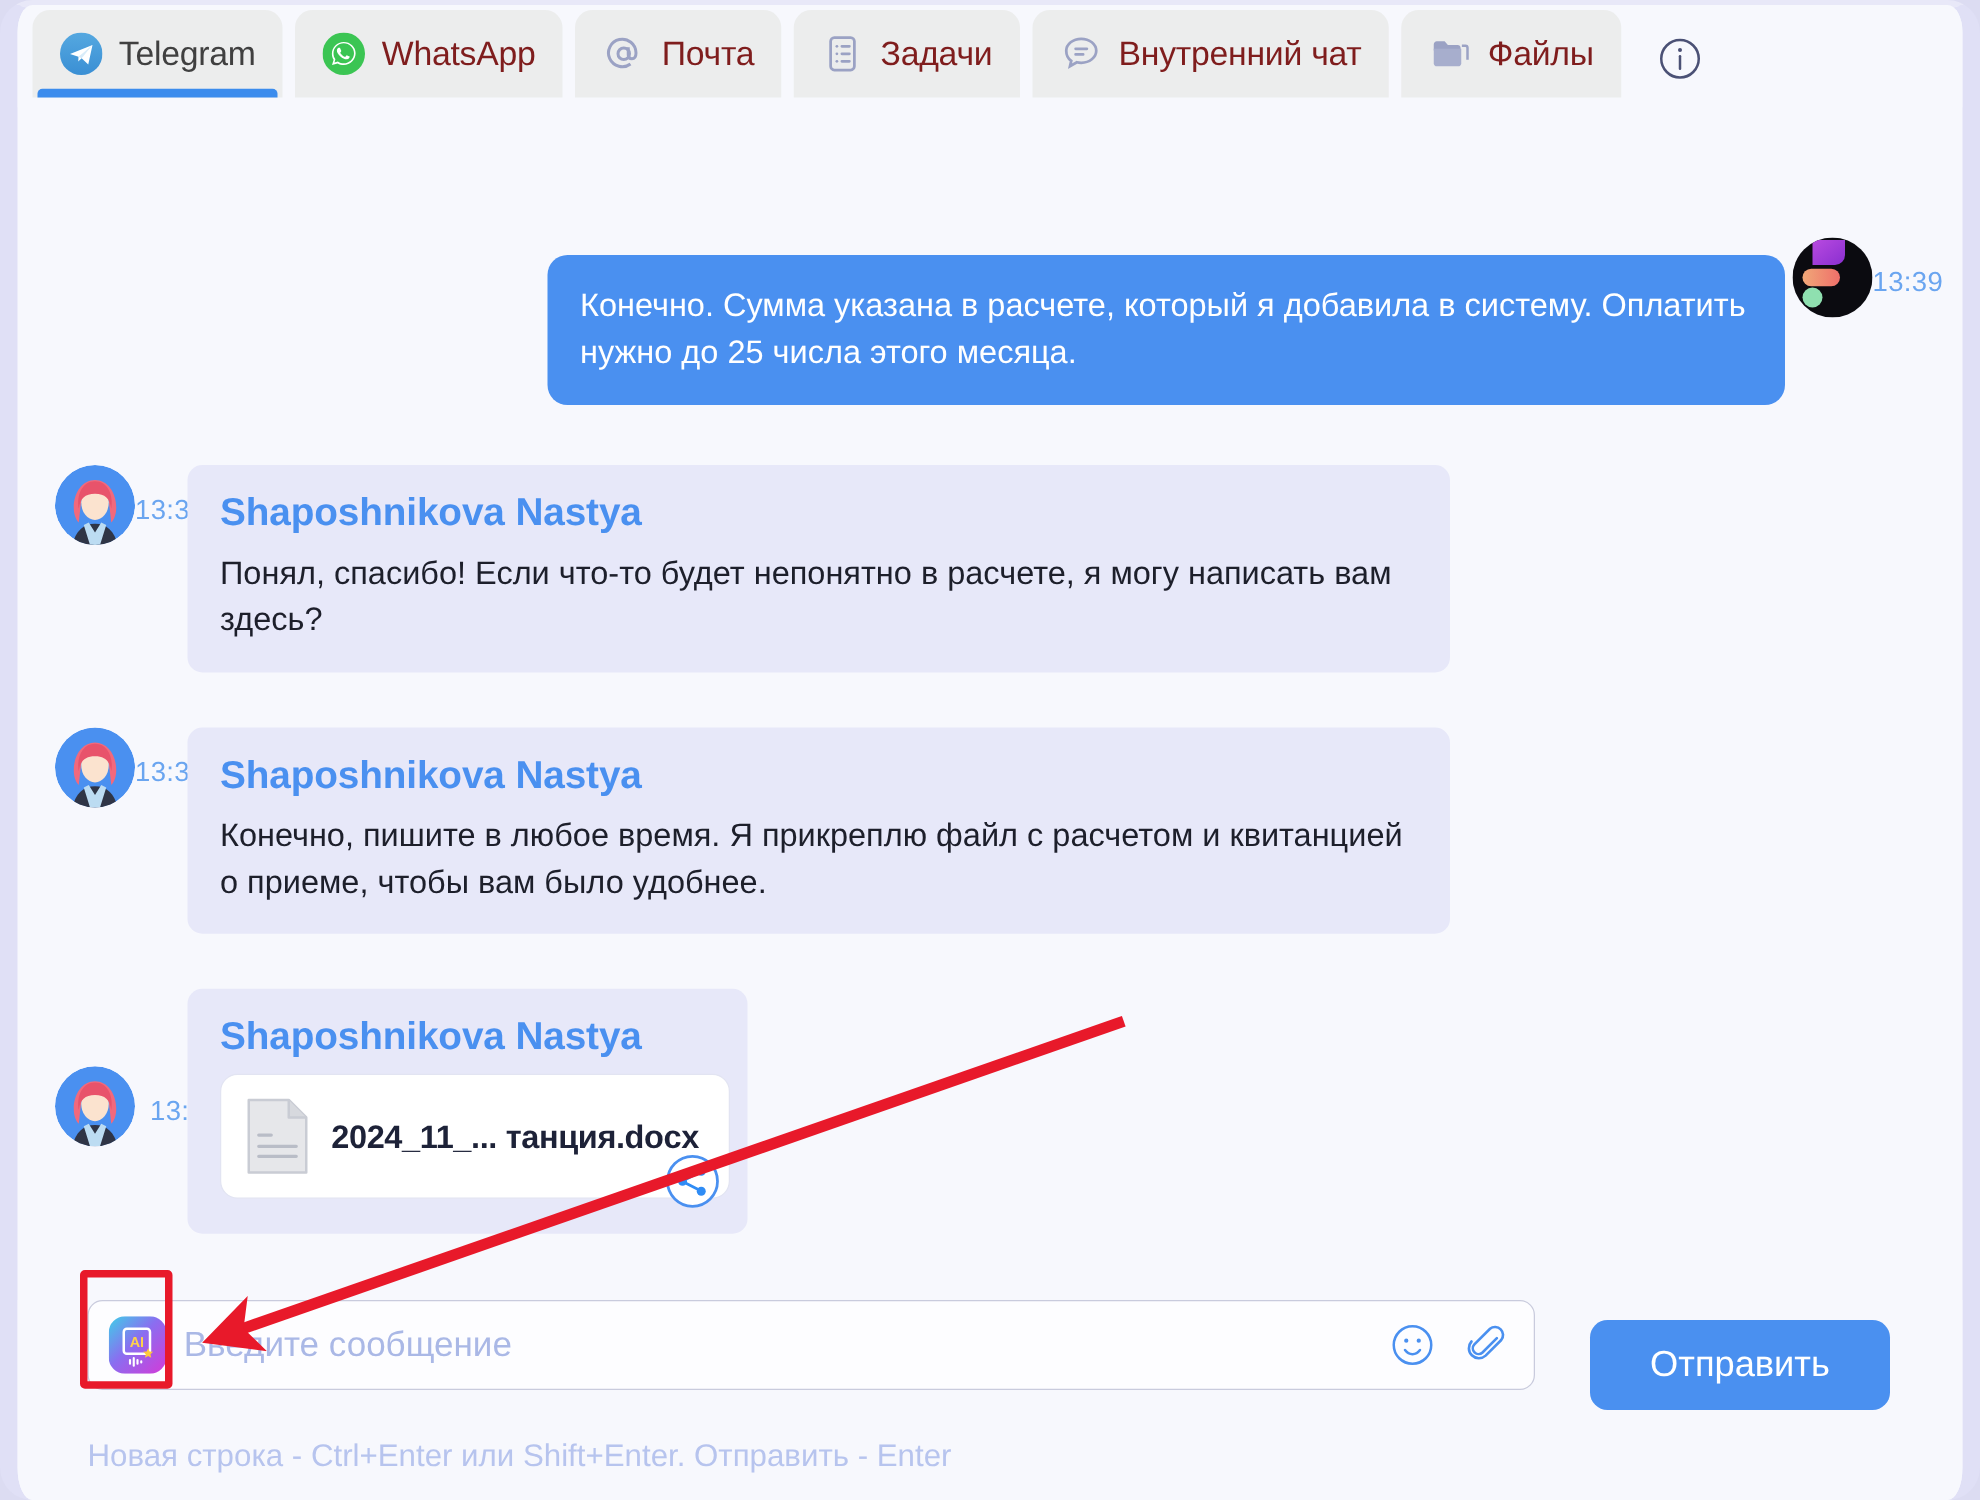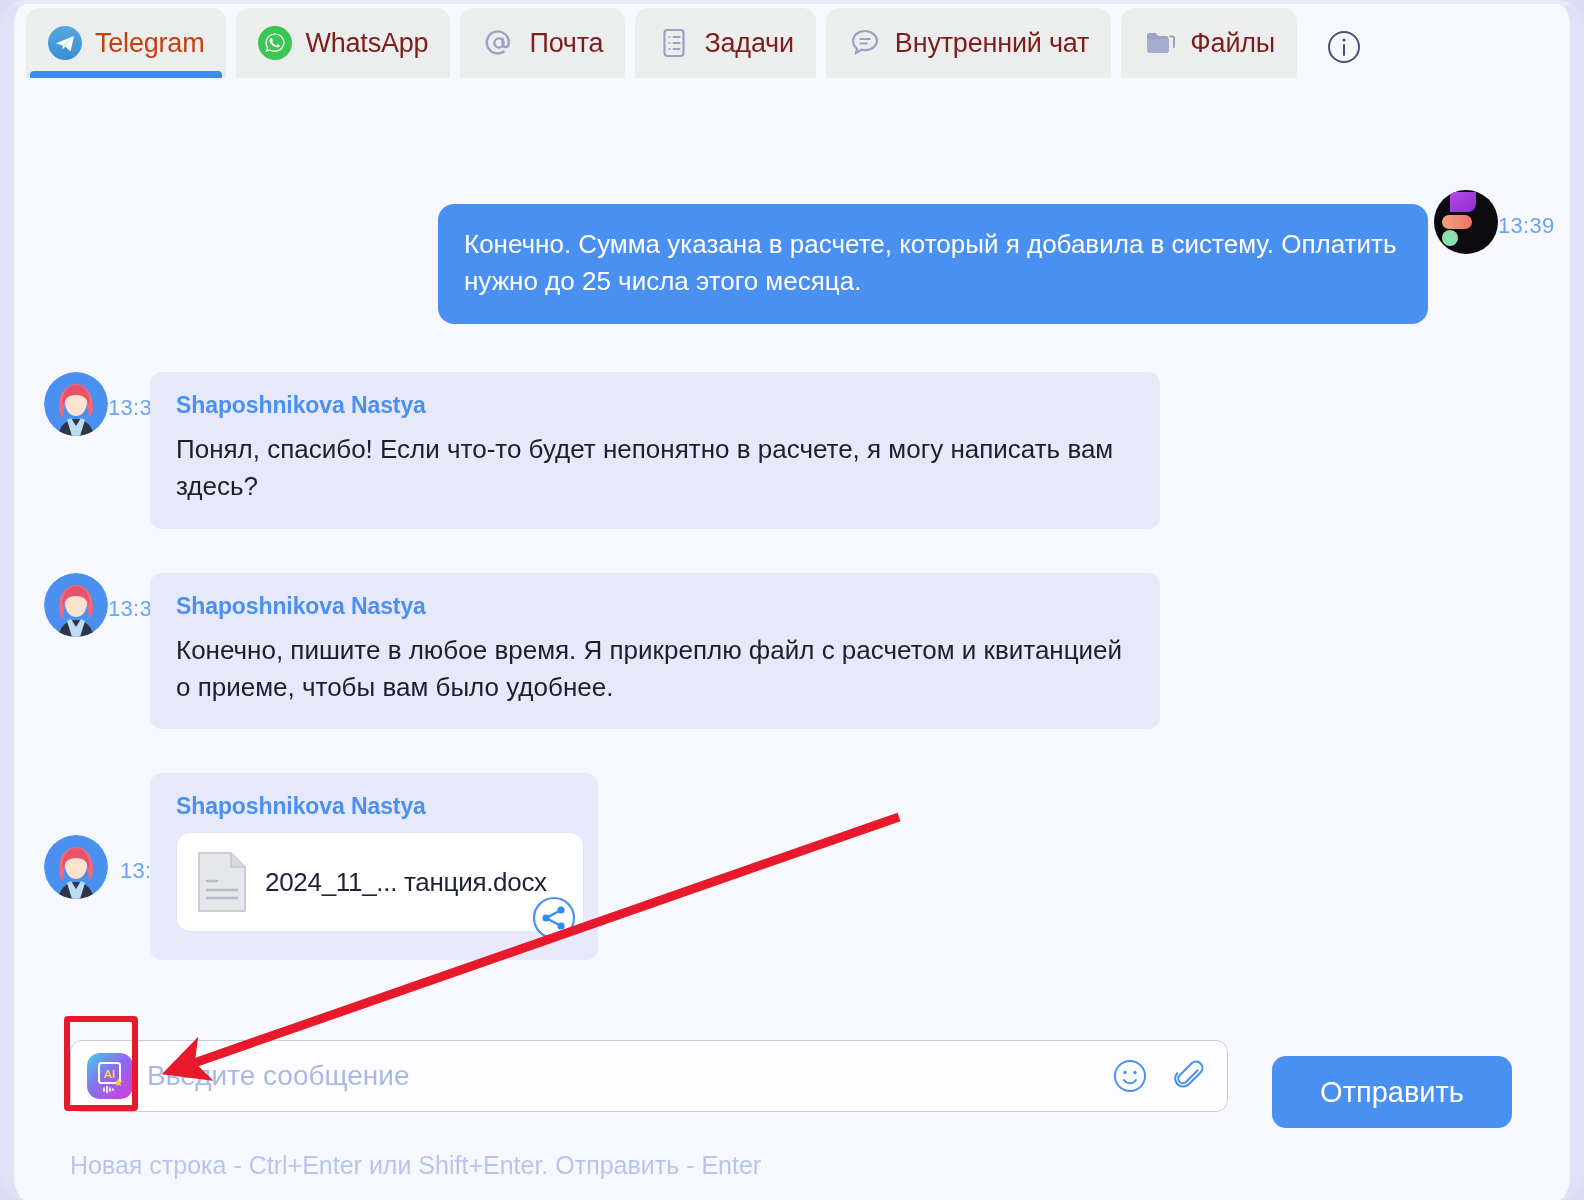--- a/index.html
+++ b/index.html
@@ -46,21 +46,21 @@
     cursor: pointer;
     user-select: none;
   }
   .tab .tab-label {
     font-size: 27px;
     color: #7f1d1d;
     white-space: nowrap;
     letter-spacing: -0.2px;
   }
   .tab.active { background: #eceded; }
-  .tab.active .tab-label { color: #c2410c; }
+  .tab.active .tab-label { color: #404040; }
   .tab.active::after {
     content: "";
     position: absolute;
     left: 4px; right: 4px; bottom: 0;
     height: 7px;
     background: #3b8ced;
     border-radius: 4px 4px 0 0;
   }
   .tab-icon { width: 34px; height: 34px; flex: 0 0 34px; display:block; }
 
@@ -111,21 +111,21 @@
     margin-top: 14px;
   }
 
   .bubble-in {
     max-width: 1010px;
     background: #e7e8f9;
     border-radius: 12px;
     padding: 20px 26px 24px 26px;
   }
   .sender {
-    font-size: 23px;
+    font-size: 31px;
     font-weight: bold;
     color: #4a90f0;
     margin-bottom: 12px;
     letter-spacing: -0.1px;
   }
   .msg-text {
     font-size: 26px;
     line-height: 1.42;
     color: #1d1f2b;
   }
@@ -141,21 +141,21 @@
     display: flex;
     align-items: center;
     gap: 16px;
     width: 408px;
     cursor: pointer;
   }
   .doc-icon { width: 54px; height: 66px; flex: 0 0 54px; display:block; }
   .file-meta { display: flex; flex-direction: column; gap: 6px; min-width: 0; }
   .file-name {
     font-size: 26px;
-    font-weight: normal;
+    font-weight: bold;
     color: #1d2238;
     white-space: nowrap;
     letter-spacing: -0.3px;
   }
   .file-size { font-size: 23px; color: #2a2e44; }
   .share-btn {
     position: absolute;
     right: 6px; bottom: -10px;
     width: 46px; height: 46px;
     cursor: pointer;

